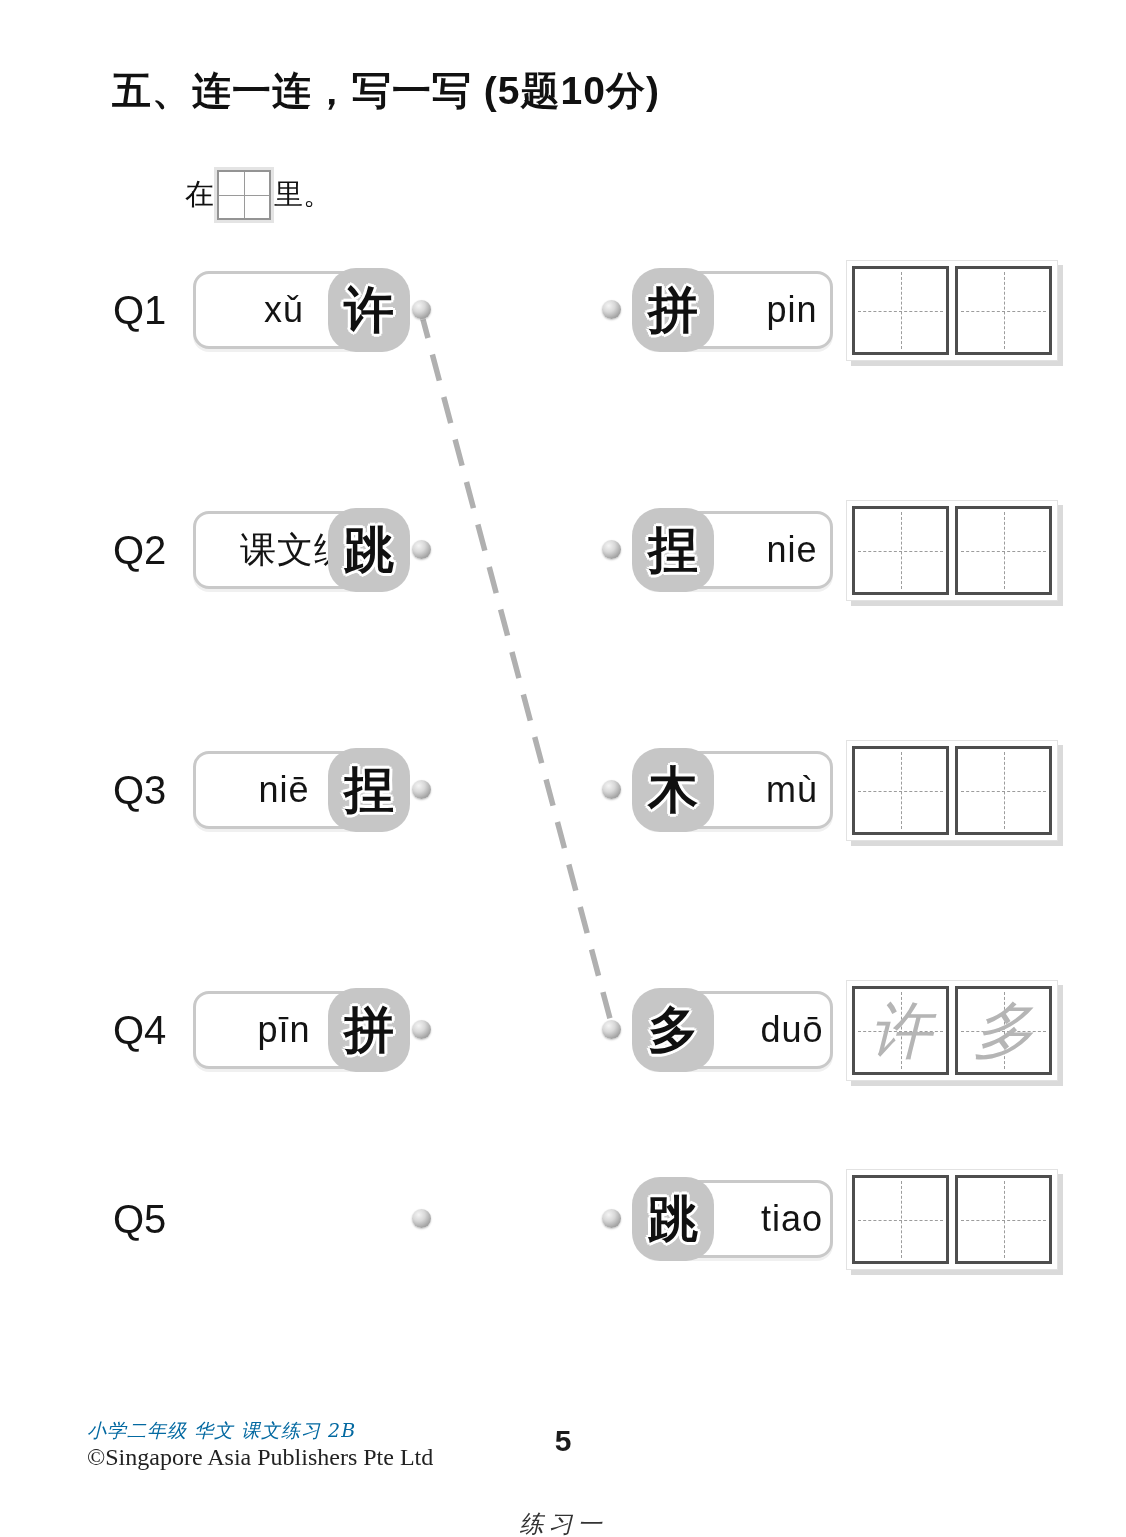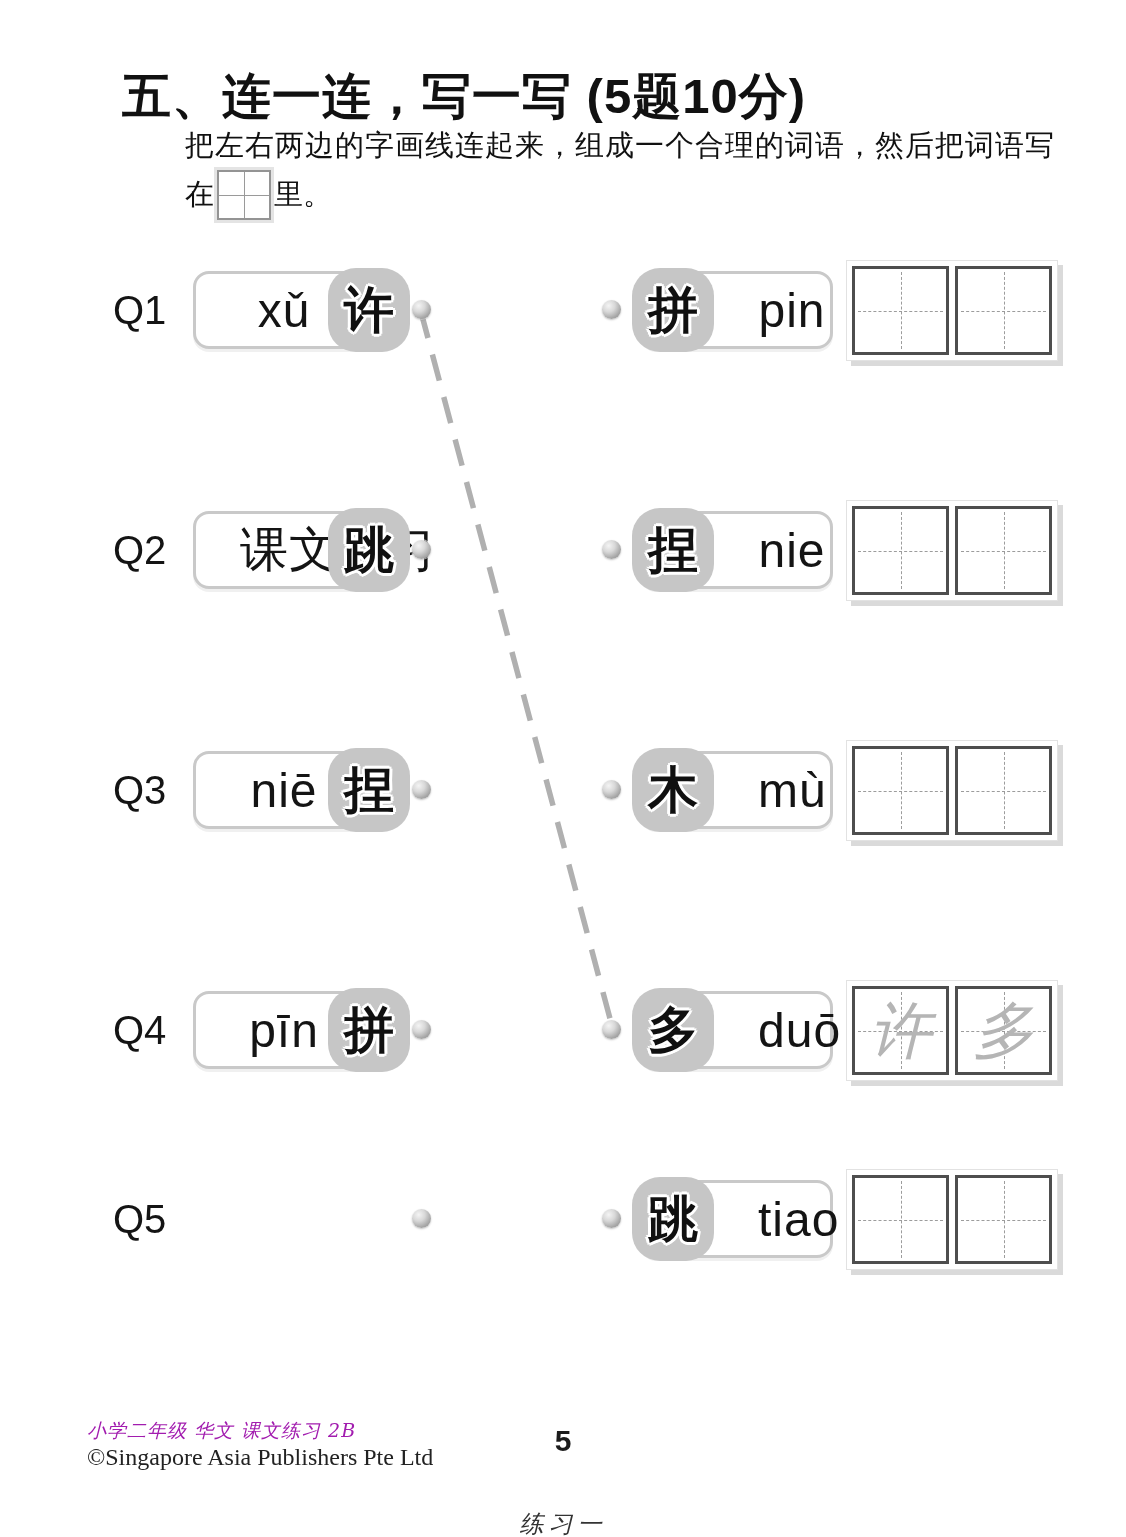--- a/index.html
+++ b/index.html
@@ -11,22 +11,22 @@
     width: 1126px;
     height: 1537px;
     background: #ffffff;
     overflow: hidden;
     margin: 0 auto;
   }
 
   
   .title {
     position: absolute;
-    left: 122px; top: 64px;
-    font-size: 49px;
+    left: 112px; top: 64px;
+    font-size: 39px;
     font-weight: 700;
     letter-spacing: 1px;
     color: #111;
     font-family: "Liberation Sans", sans-serif;
   }
   .instr1 {
     position: absolute;
     left: 185px; top: 126px;
     font-size: 29px;
     font-family: "Liberation Serif", serif;
@@ -81,21 +81,21 @@
     background: #fff;
     border: 3px solid #c9c9c9;
     border-radius: 16px;
     box-shadow: 0 3px 0 rgba(0,0,0,0.06);
   }
   .card-left  { left: 193px; width: 207px; }
   .card-right { left: 640px; width: 193px; }
 
   .pinyin {
     position: absolute; top: 50%; transform: translateY(-50%);
-    font-size: 48px; color: #141414; letter-spacing: 1px;
+    font-size: 36px; color: #141414; letter-spacing: 1px;
     text-align: center; white-space: nowrap; padding-left: 44px;
   }
   .pinyin-left  { left: 0; width: 132px; }
   .pinyin-right { left: 71px; right: 4px; }
 
   .bubble {
     position: absolute; top: -6px;
     width: 82px; height: 84px;
     background: #c6c6c6;
     border-radius: 28px;
@@ -150,21 +150,21 @@
     font-family: "DejaVu Serif", serif;
     font-size: 62px; line-height: 1;
     color: #b5b5b5;
     font-style: italic;
   }
 
   
   .footer-book {
     position: absolute; left: 87px; top: 1418px;
     font-family: "DejaVu Serif", serif; font-style: italic;
-    font-size: 19px; color: #a21caf; letter-spacing: 1px;
+    font-size: 19px; color: #0369a1; letter-spacing: 1px;
   }
   .footer-copy {
     position: absolute; left: 87px; top: 1444px;
     font-family: "Liberation Serif", serif;
     font-size: 24px; color: #222;
   }
   .footer-page {
     position: absolute; left: 0; top: 1424px; width: 1126px;
     text-align: center;
     font-size: 30px; font-weight: 600; color: #1c1c1c;
@@ -180,21 +180,20 @@
 <body>
 
 <div class="page">
 
   <svg class="conn-layer" width="1126" height="1537" viewBox="0 0 1126 1537">
     <line x1="421" y1="312" x2="612" y2="1026" stroke="#b0b0b0" stroke-width="5.5" stroke-dasharray="27 17"></line>
   </svg>
 
   <div class="title">五、连一连，写一写 (5题10分)</div>
 
-  <div class="instr1">把左右两边的字画线连起来，组成一个合理的词语，然后把词语写</div>
   <div class="instr2">
     <span>在</span>
     <span class="igrid"></span>
     <span>里。</span>
   </div>
 
   <div class="row" style="top:260px">
     <div class="qlabel">Q1</div>
     <div class="card card-left">
       <span class="pinyin pinyin-left">xǔ</span>

